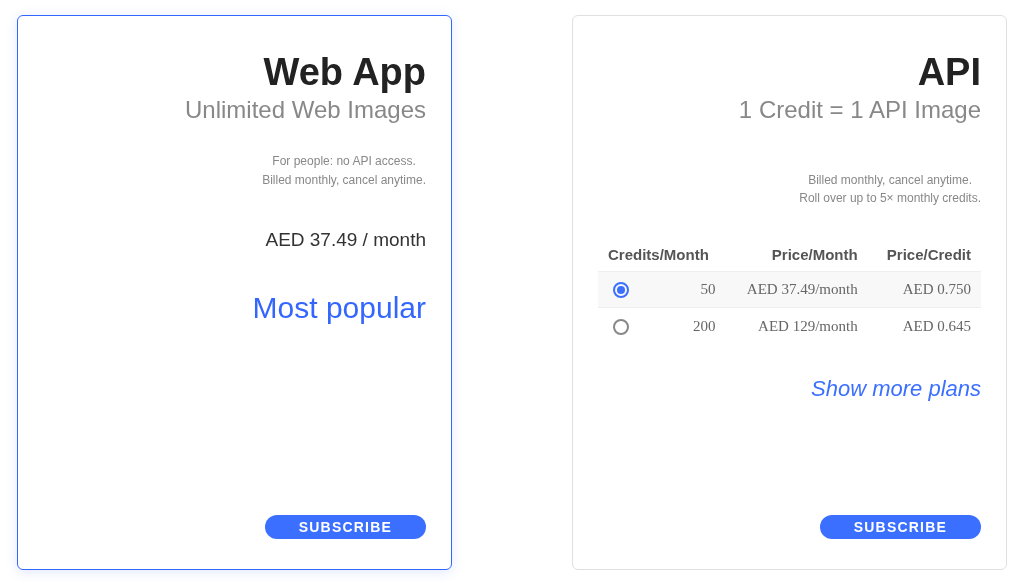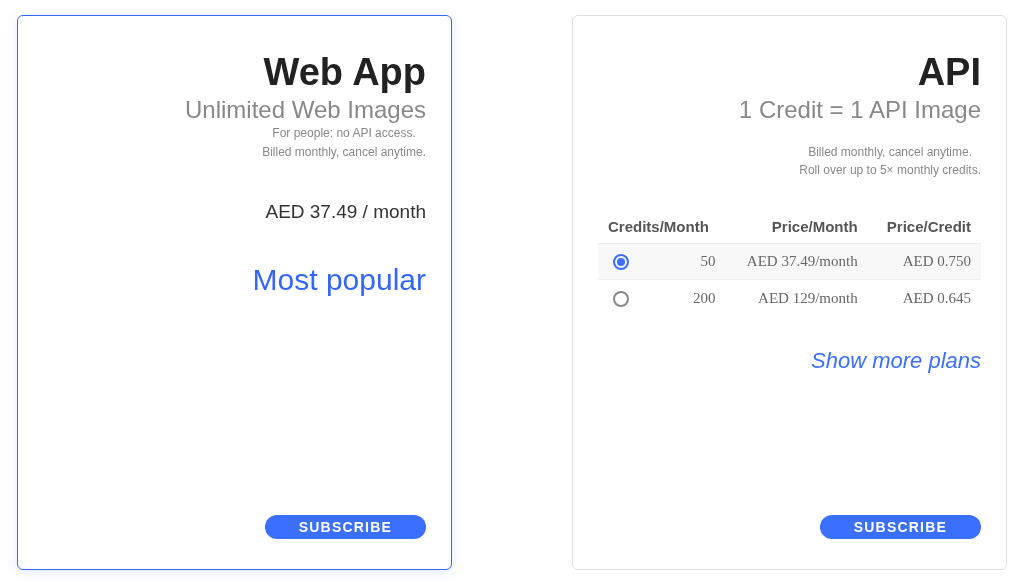--- a/index.html
+++ b/index.html
@@ -37,21 +37,21 @@
       font-weight: 600;
       color: #222;
       text-align: center;
       margin-bottom: 2px;
     }
     .card-subtitle {
       font-size: 24px;
       color: #888;
       text-align: center;
       font-weight: 400;
-      margin-bottom: 0;
+      margin-bottom: 28px;
     }
     .card-desc {
       font-size: 12px;
       color: #888;
       text-align: center;
       line-height: 1.55;
       margin-bottom: 10px;
     }
     .price-line {
       font-size: 19px;

